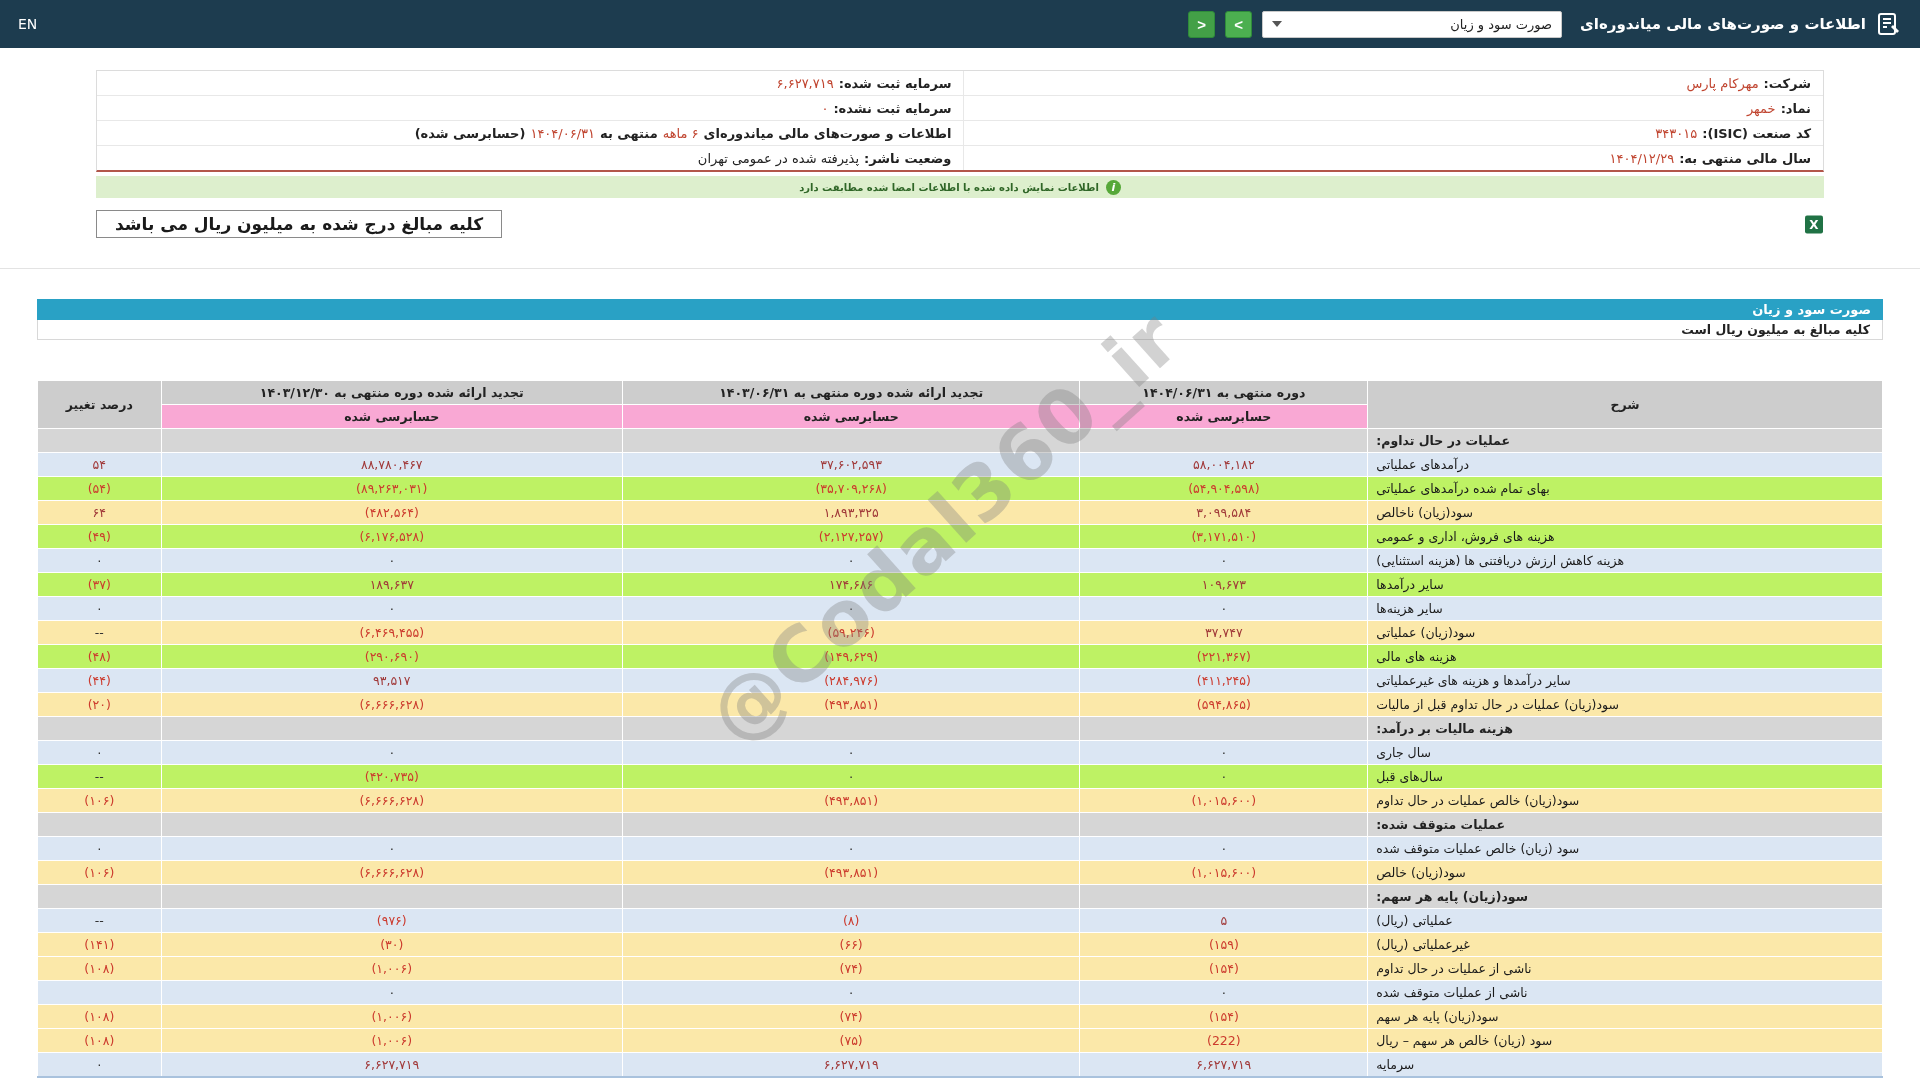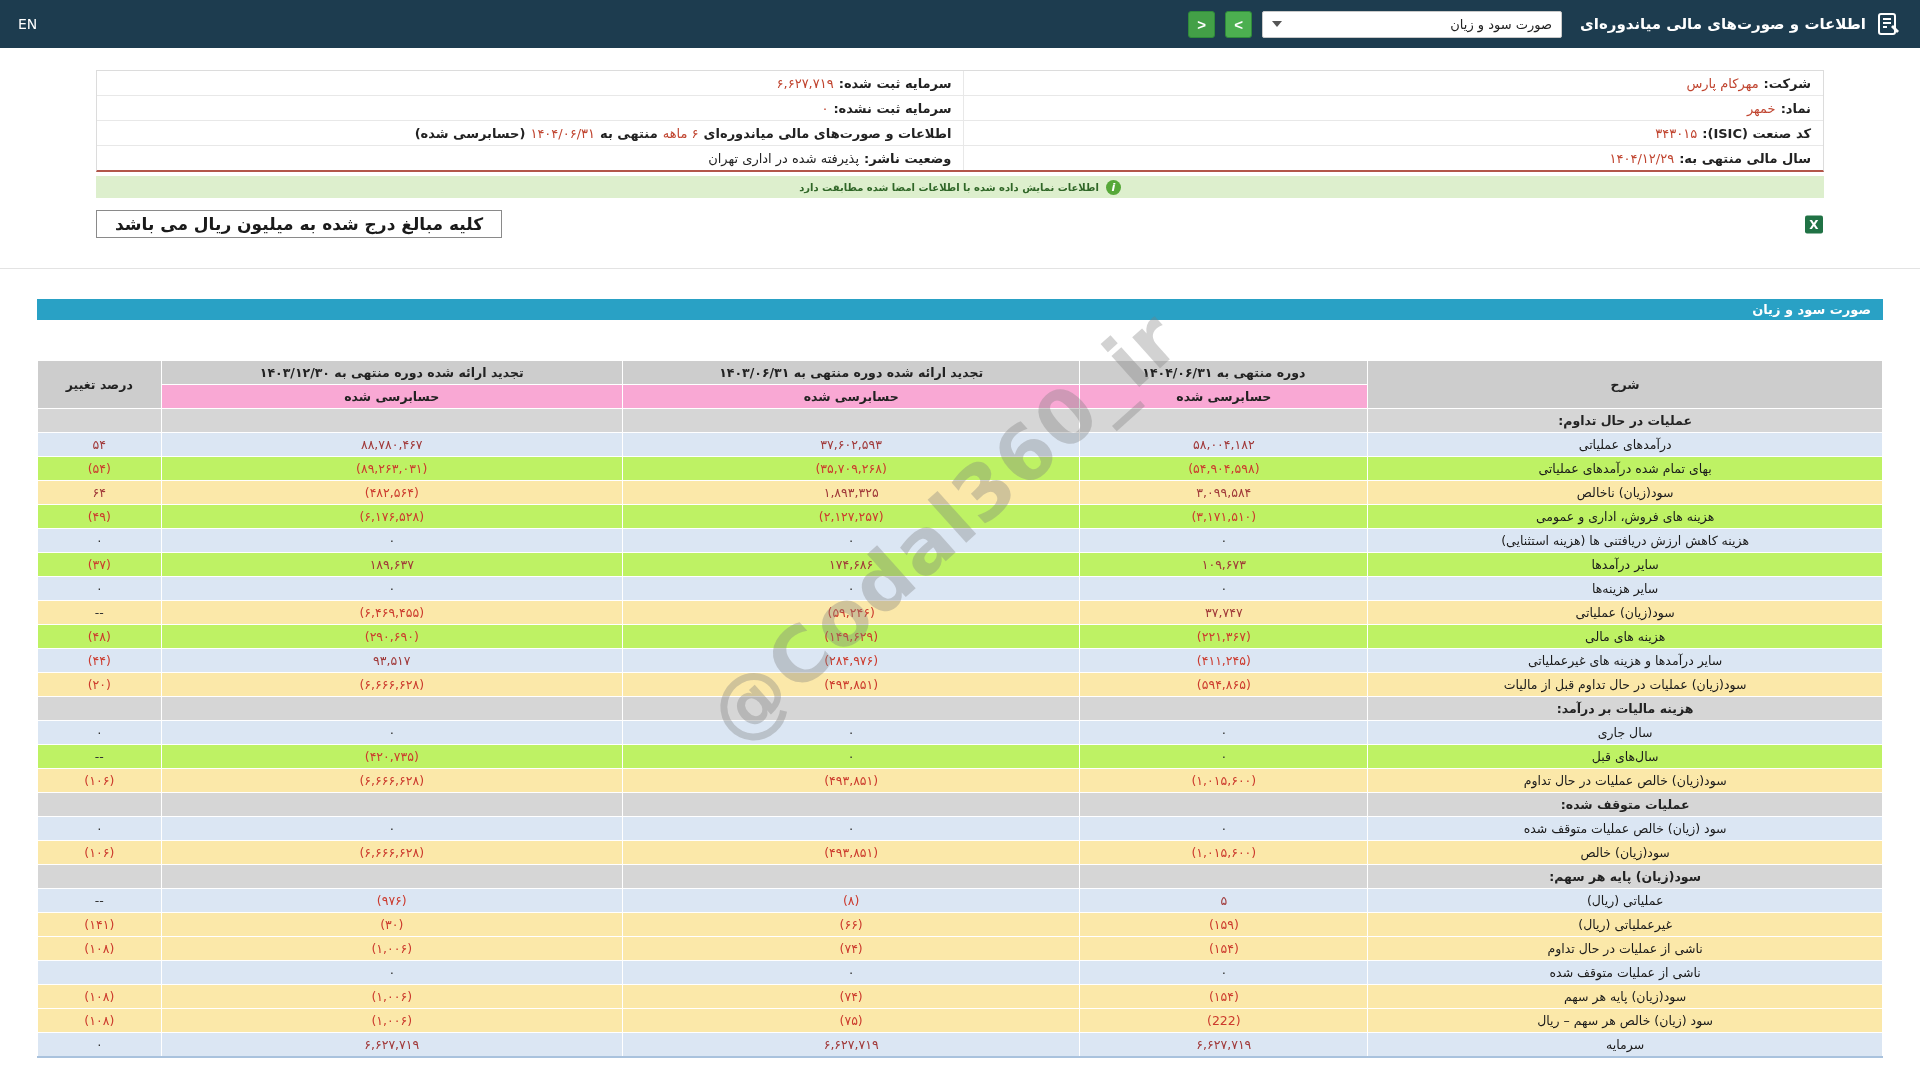--- a/index.html
+++ b/index.html
@@ -56,21 +56,21 @@
   .stmt-title-bar { background:#29a1c5; color:#fff; font-size:13px; font-weight:bold; padding:3px 12px; }
   .stmt-units-note { border:1px solid #d8d8d8; border-top:none; padding:2px 12px; font-size:12.5px;
     font-weight:bold; color:#222; background:#fff; }
 
   .fin-table { width:100%; border-collapse:collapse; table-layout:fixed; margin-top:40px;
     border-bottom:2px solid #a9c2dd; }
   .fin-table th { border:1px solid #fff; padding:2px 6px; font-size:12.5px; color:#222; height:24px; }
   .fin-table .top-th { background:#cdcdcd; font-weight:bold; }
   .fin-table .sub-th { background:#f9a8d4; font-weight:bold; }
   .fin-table td { border:1px solid #fff; height:24px; padding:1px 8px; font-size:12.5px; }
-  td.lbl { text-align:center; color:#1a1a1a; }
+  td.lbl { text-align:left; color:#1a1a1a; }
   td.num { text-align:center; direction:ltr; unicode-bidi:embed; }
   tr.row-section td { background:#d6d6d6; font-weight:bold; color:#222; }
   tr.row-blue td { background:#dbe6f3; }
   tr.row-white td { background:#bef264; }
   tr.row-yellow td { background:#fbe8a9; }
   .pos { color:#a03838; }
   .neg { color:#cc3a2d; }
   .zero { color:#333; }
   .dash { color:#333; }
 
@@ -136,21 +136,21 @@
       <span class="info-label">(حسابرسی شده)</span>
     </div>
   </div>
   <div class="info-row">
     <div class="info-cell right-col">
       <span class="info-label">سال مالی منتهی به:</span>
       <span class="info-value ltr">۱۴۰۴/۱۲/۲۹</span>
     </div>
     <div class="info-cell left-col">
       <span class="info-label">وضعیت ناشر:</span>
-      <span class="info-value dark">پذیرفته شده در اداری تهران</span>
+      <span class="info-value dark">پذیرفته شده در عمومی تهران</span>
     </div>
   </div>
 </section>
 
 <div class="notice-bar">
   <span class="info-icon">i</span>
   <span class="notice-text">اطلاعات نمایش داده شده با اطلاعات امضا شده مطابقت دارد</span>
 </div>
 
 <div class="units-row">
@@ -160,20 +160,21 @@
       <text x="10" y="15" text-anchor="middle" fill="#fff" font-size="12" font-weight="bold" font-family="DejaVu Sans">X</text>
     </svg>
   </span>
   <span class="units-box">کلیه مبالغ درج شده به میلیون ریال می باشد</span>
 </div>
 
 <div class="page-divider"></div>
 
 <section class="statement">
   <div class="stmt-title-bar">صورت سود و زیان</div>
+  <div class="stmt-units-note">کلیه مبالغ به میلیون ریال است</div>
 
   <table class="fin-table">
     <colgroup>
       <col style="width:27.9%">
       <col style="width:15.6%">
       <col style="width:24.8%">
       <col style="width:25.0%">
       <col style="width:6.7%">
     </colgroup>
     <thead>

